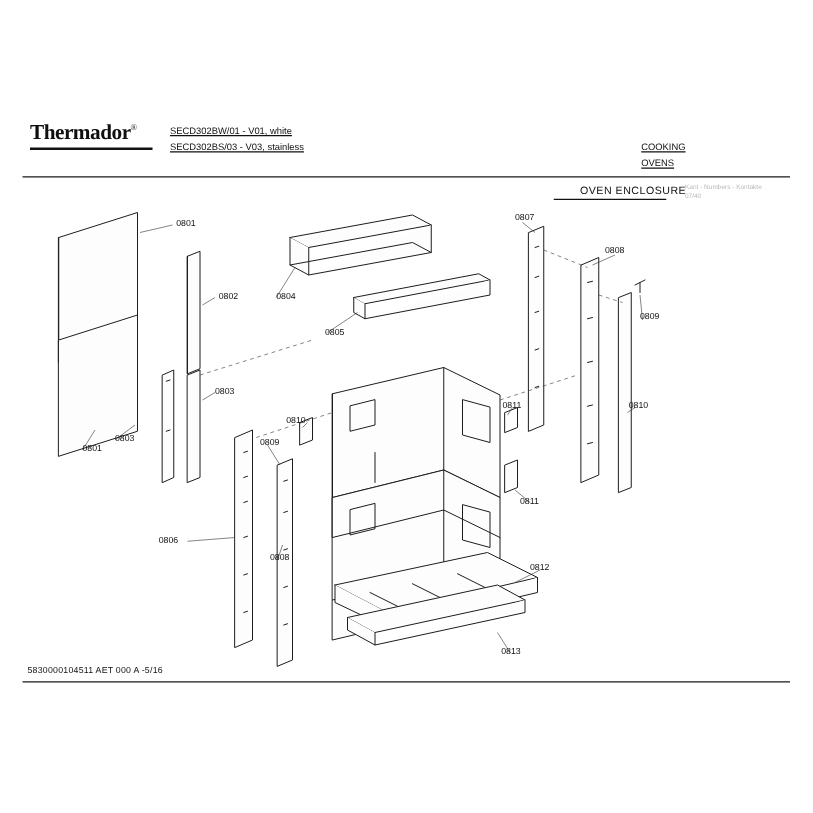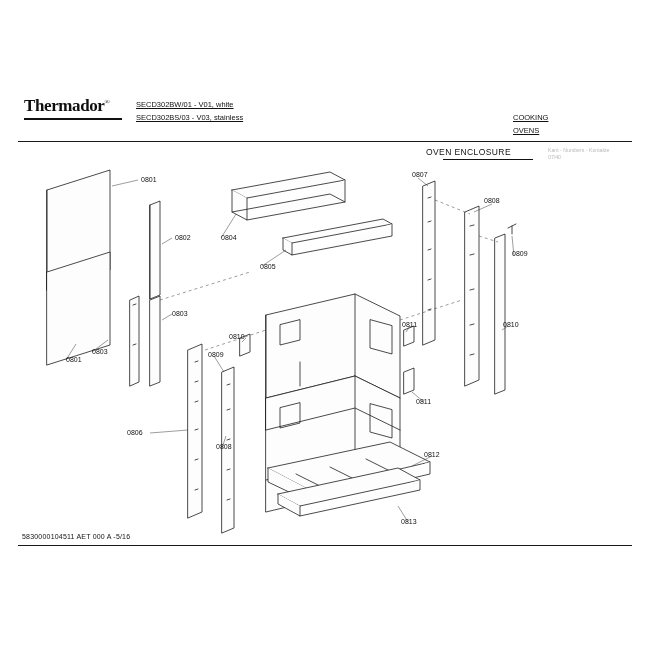--- a/index.html
+++ b/index.html
@@ -68,21 +68,21 @@
     left: 18px;
     top: 141px;
     width: 614px;
     height: 1px;
     background: #1a1a1a;
   }
 
   
   .sheet-title {
     position: absolute;
-    left: 426px;
+    left: 464px;
     top: 147px;
     font-size: 8.5px;
     letter-spacing: 0.4px;
     color: #111;
     text-align: center;
   }
   .sheet-title-rule {
     position: absolute;
     left: 443px;
     top: 159px;

